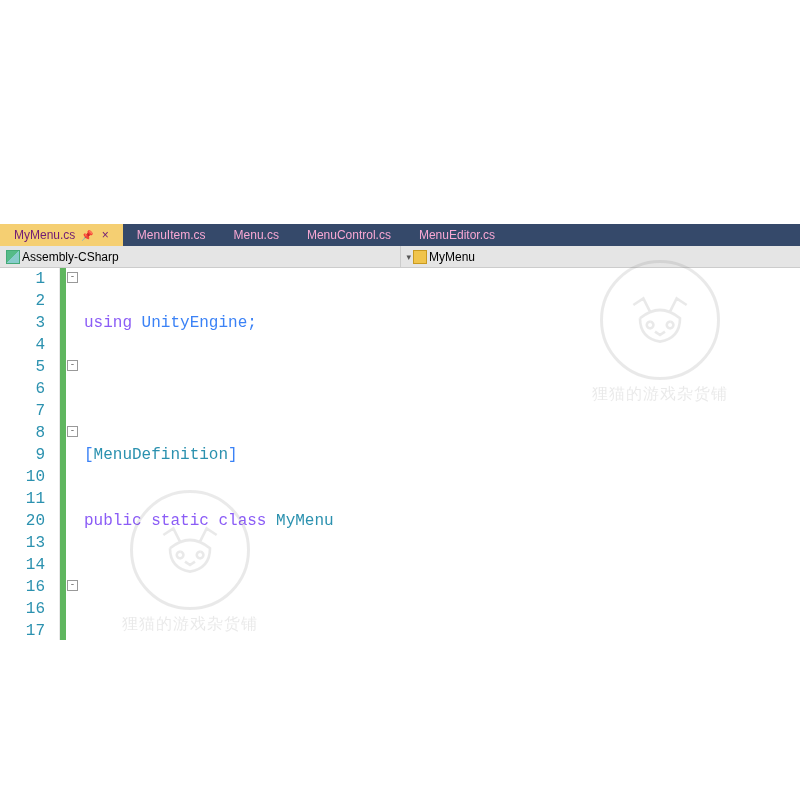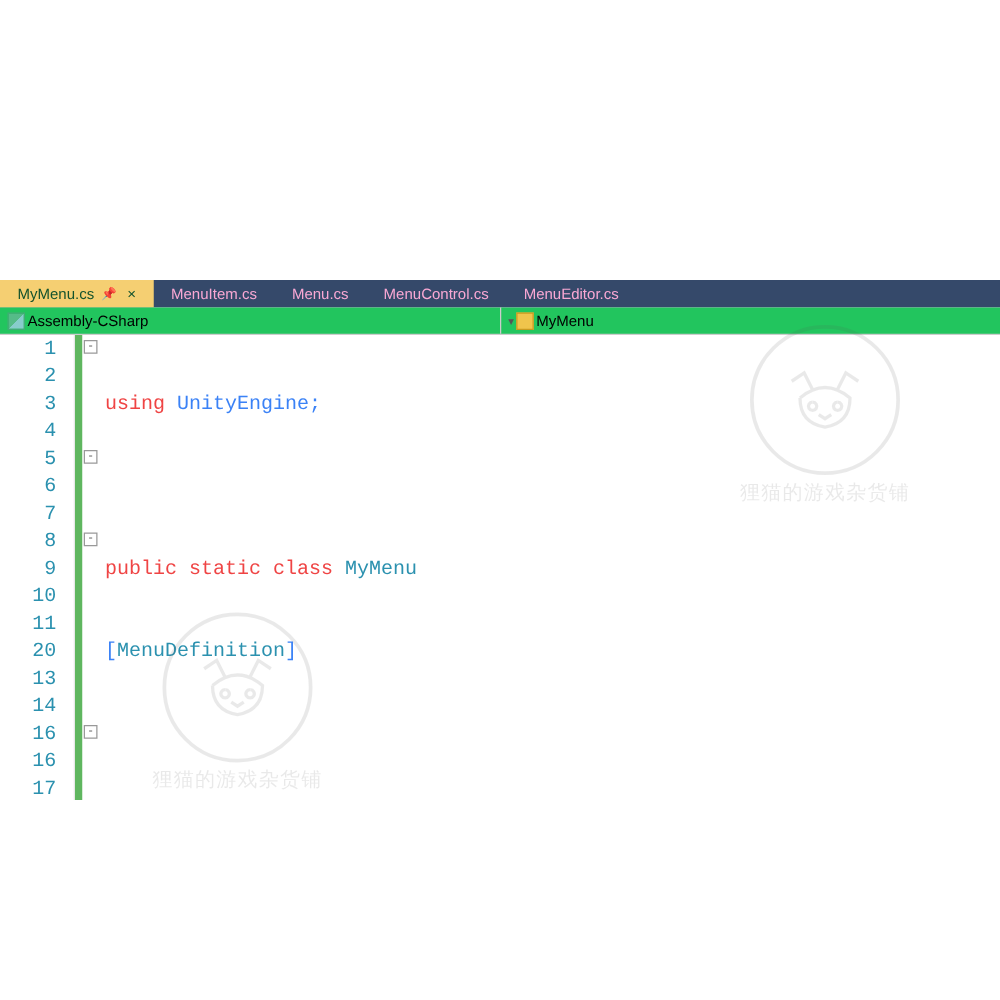--- a/index.html
+++ b/index.html
@@ -30,31 +30,31 @@
   .tab {
     padding: 2px 14px;
     color: #f9a8d4;
     display: flex;
     align-items: center;
     gap: 6px;
     cursor: pointer;
   }
   .tab.active {
     background: #f5cf72;
-    color: #14532d;
+    color: #701a75;
   }
   .tab .pin { font-size: 10px; }
   .tab .close { font-size: 12px; margin-left: 2px; }
   .nav-bar {
     display: flex;
     height: 22px;
     border-bottom: 1px solid #cccccc;
     font-family: 'Segoe UI', Tahoma, sans-serif;
     font-size: 12px;
-    background: #22c55e;
+    background: #e5e5e5;
   }
   .nav-left, .nav-right {
     display: flex;
     align-items: center;
     padding: 0 6px;
     gap: 4px;
   }
   .nav-left {
     flex: 1;
     border-right: 1px solid #cccccc;
@@ -119,21 +119,21 @@
     text-align: center;
     color: #555;
     cursor: pointer;
   }
   .code-lines {
     flex: 1;
     padding-left: 4px;
     white-space: pre;
   }
   .code-lines .line { height: 22px; }
-  .kw { color: #ef4444; }
+  .kw { color: #8b5cf6; }
   .type { color: #2b91af; }
   .txt { color: #3b82f6; }
   .watermark {
     position: absolute;
     opacity: 0.12;
     pointer-events: none;
   }
   .wm1 { top: 260px; right: 60px; width: 160px; height: 160px; }
   .wm2 { top: 490px; left: 110px; width: 160px; height: 160px; }
   .wm-circle {
@@ -212,22 +212,22 @@
     <div class="change-bar"></div>
     <div class="fold-gutter">
       <div class="fold" style="top:4px">-</div>
       <div class="fold" style="top:92px">-</div>
       <div class="fold" style="top:158px">-</div>
       <div class="fold" style="top:312px">-</div>
     </div>
     <div class="code-lines">
       <div class="line"><span class="kw">using</span><span class="txt"> UnityEngine;</span></div>
       <div class="line"></div>
+      <div class="line"><span class="txt">[</span><span class="type">MenuDefinition</span><span class="txt">]</span></div>
       <div class="line"><span class="kw">public</span><span class="txt"> </span><span class="kw">static</span><span class="txt"> </span><span class="kw">class</span><span class="txt"> </span><span class="type">MyMenu</span></div>
-      <div class="line"><span class="txt">[</span><span class="type">MenuDefinition</span><span class="txt">]</span></div>
       
       
       
       
       
       
       
       
       
       

